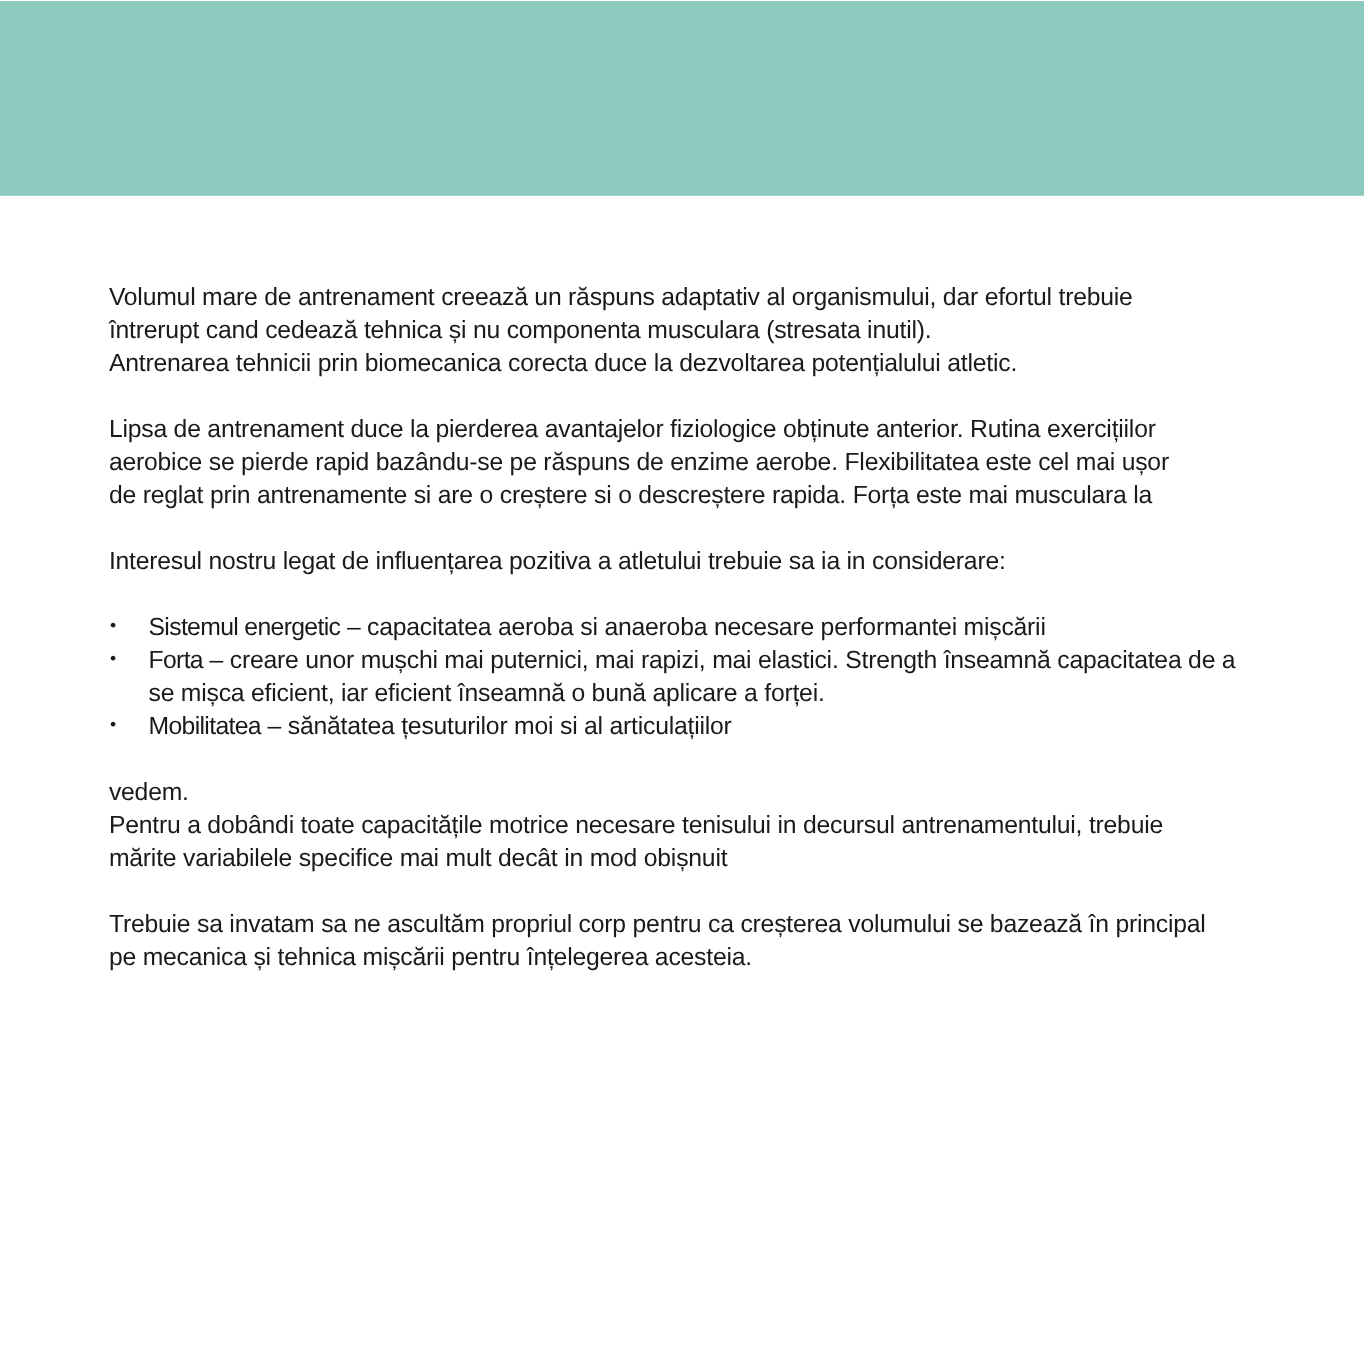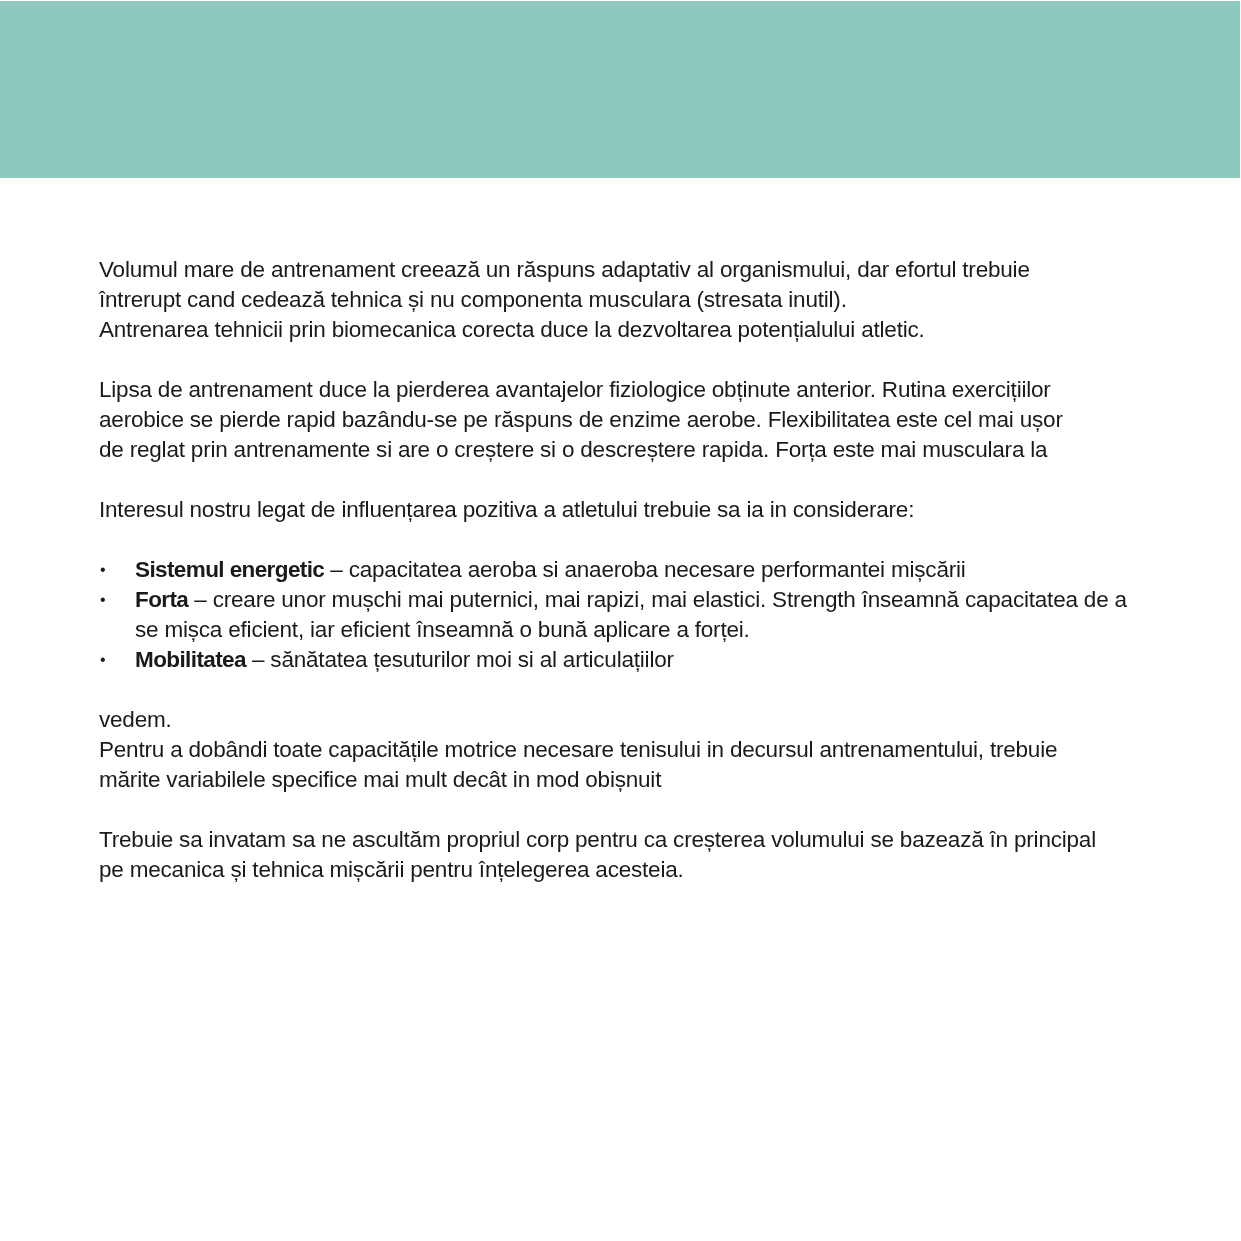--- a/index.html
+++ b/index.html
@@ -55,21 +55,21 @@
       top: 0;
       width: 12px;
       font-size: 16px;
       line-height: 30px;
     }
     .bullet-item .line {
       display: block;
       white-space: nowrap;
     }
     .term {
-      font-weight: bold;
+      font-weight: normal;
       letter-spacing: -0.6px;
       text-align: right;
     }
   </style>
 </head>
 <body>
 
 <div class="header-band" style="background: rgb(141, 201, 189);"></div>
 
 <div class="content">

